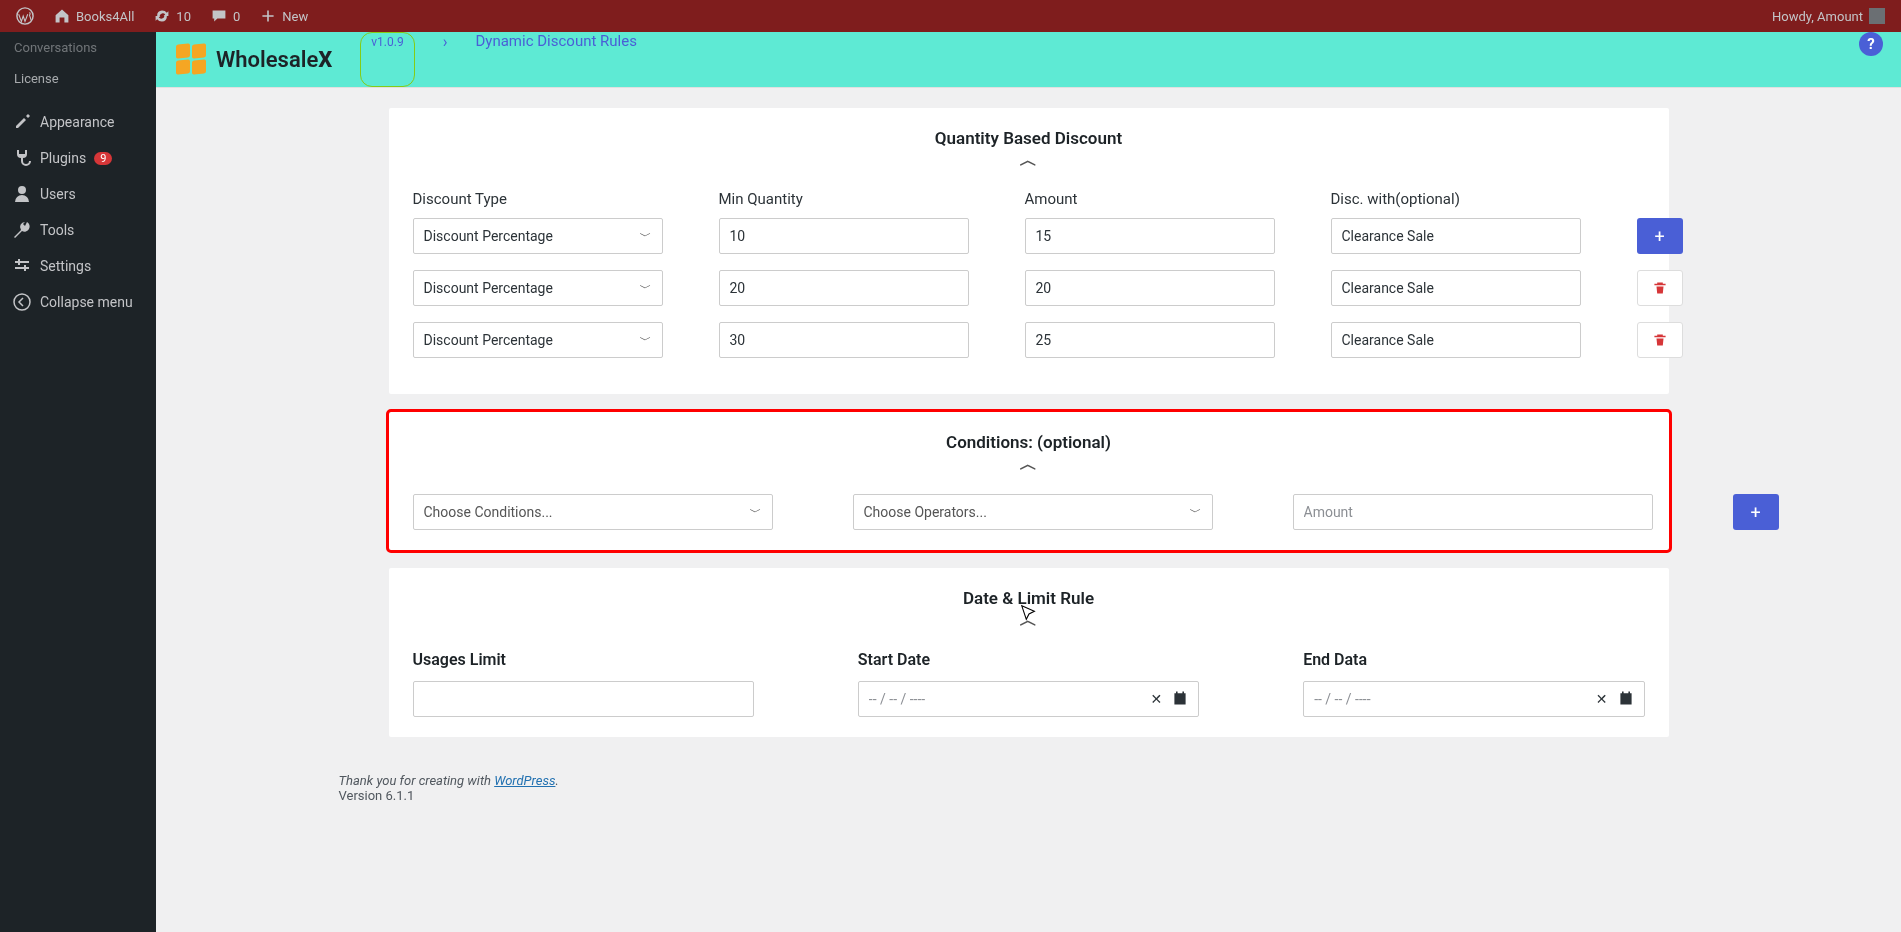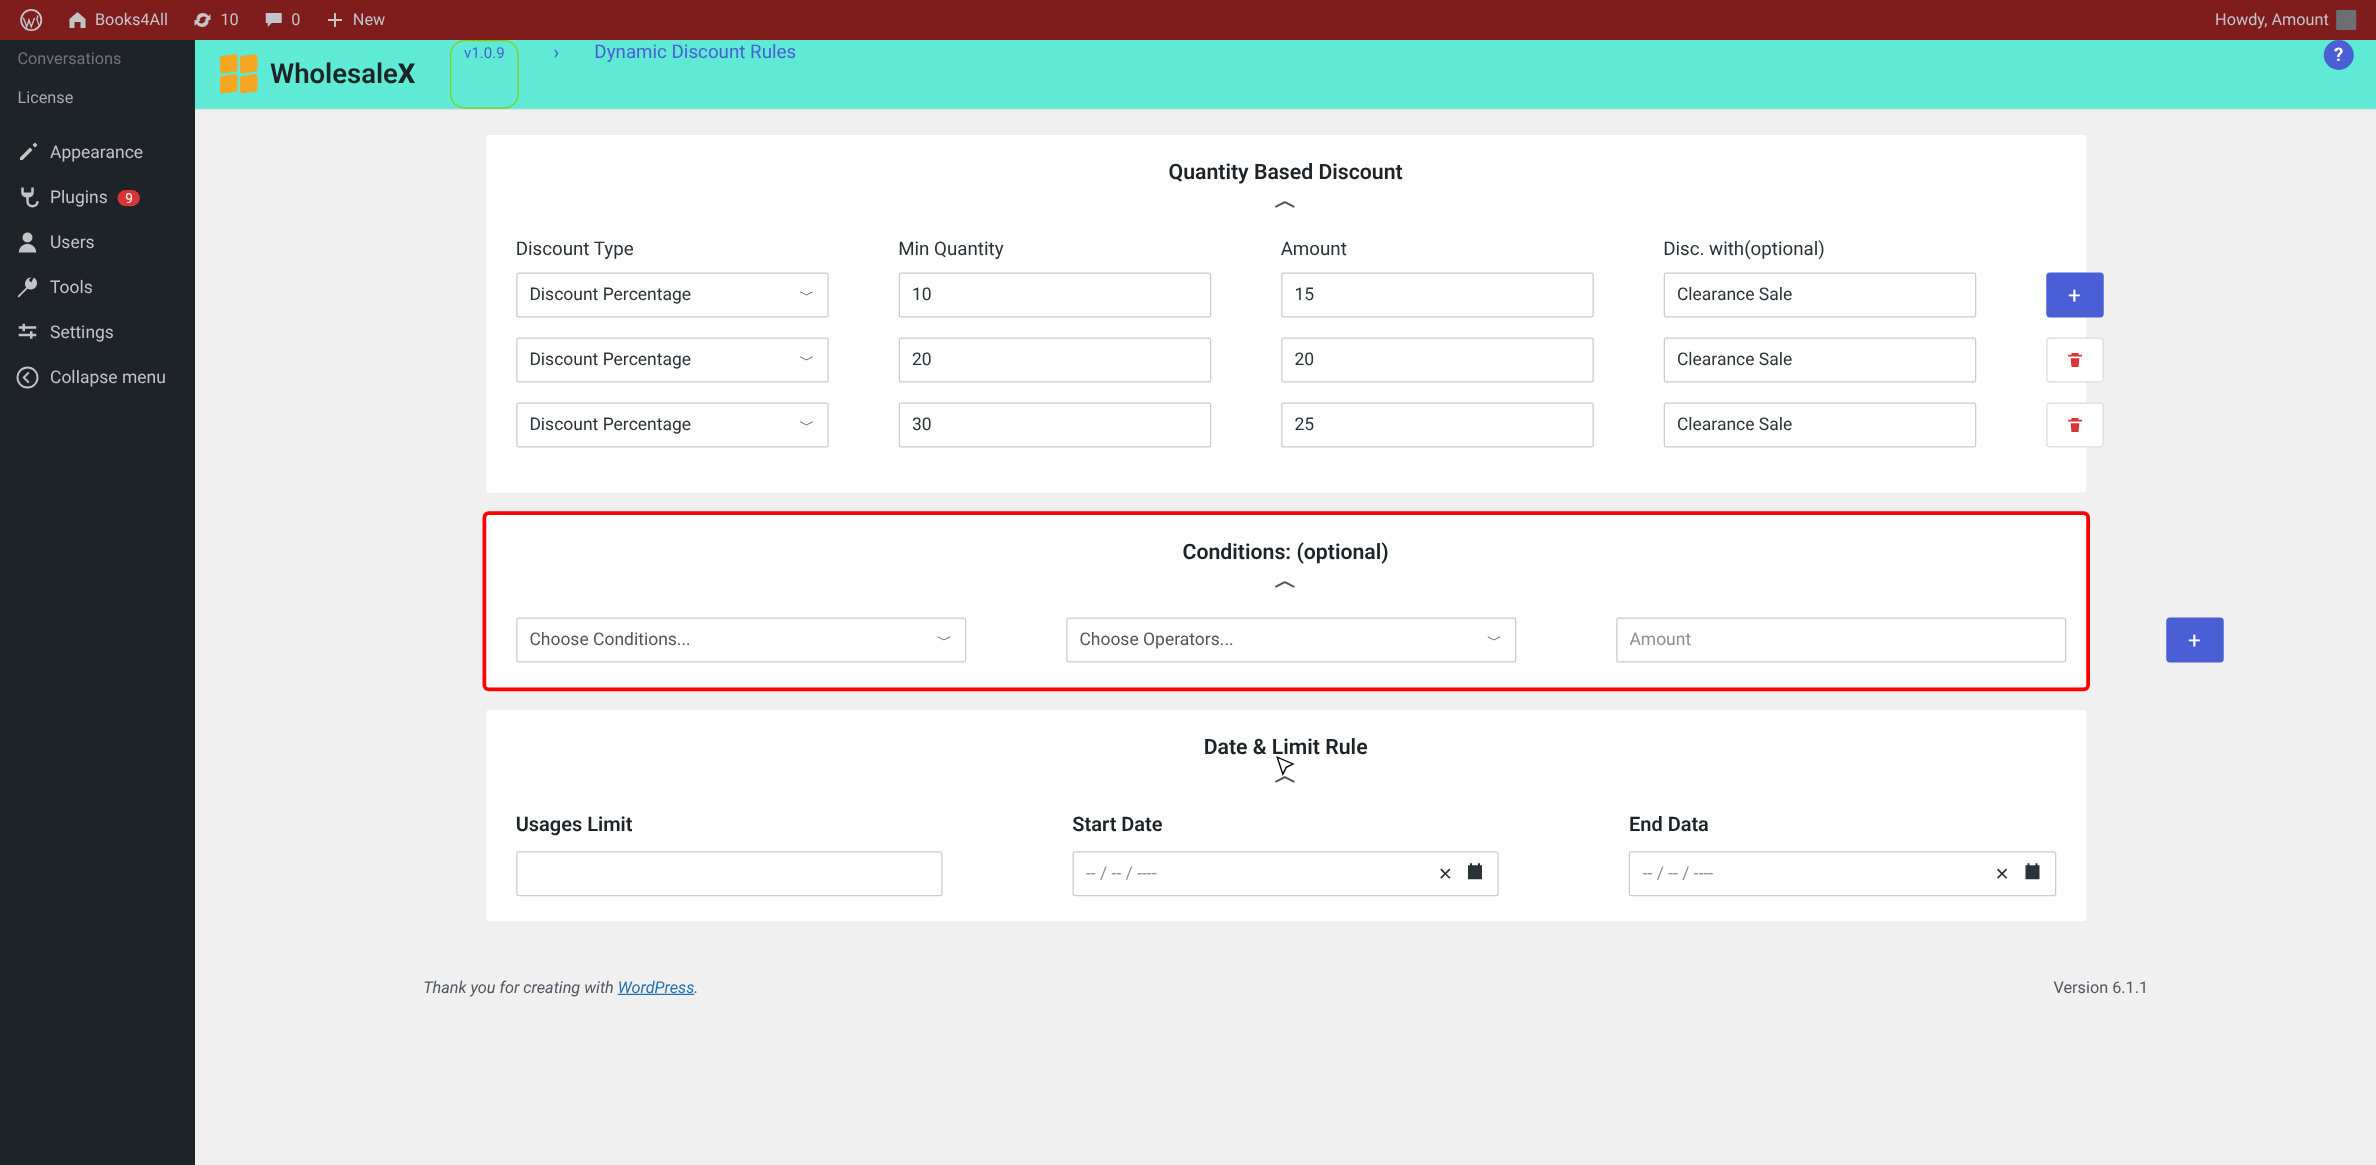--- a/index.html
+++ b/index.html
@@ -48,21 +48,21 @@
 .btn-del { width: 46px; height: 36px; background: #fff; border: 1px solid #ddd; border-radius: 3px; color: #d63638; font-size: 14px; cursor: pointer; display:flex; align-items:center; justify-content:center;}
 
 .cond-row { display: grid; grid-template-columns: 360px 360px 360px 60px; gap: 80px; align-items:center;}
 
 .date-row { display: grid; grid-template-columns: 1fr 1fr 1fr; gap: 104px; }
 .date-col label { display:block; font-size:16px; font-weight:600; margin-bottom:12px; color:#1d2327;}
 .date-input { position:relative; display:flex; align-items:center; border:1px solid #ccc; border-radius:2px; height:36px; padding:0 10px; color:#8c8f94; font-size:14px; justify-content:space-between;}
 .date-controls{display:flex;gap:10px;align-items:center;}
 .date-controls span{cursor:pointer;color:#2c3338;}
 
-.footer { max-width: 1400px; margin: 46px auto 0; padding: 0 10px 20px; display:flex; justify-content:space-between; font-size:13px; color:#50575e; font-style:italic;}
+.footer { max-width: 1400px; margin: 36px auto 0; padding: 0 10px 20px; display:flex; justify-content:space-between; font-size:13px; color:#50575e; font-style:italic;flex-direction:column;}
 .footer a { color:#2271b1; text-decoration:underline;}
 .footer .ver{font-style:normal;}
 
 .cursor { position:fixed; left:1020px; top:604px; pointer-events:none; z-index:9999;}
 </style>
 </head>
 <body>
 
 <div class="adminbar">
   <div class="adminbar-left">

